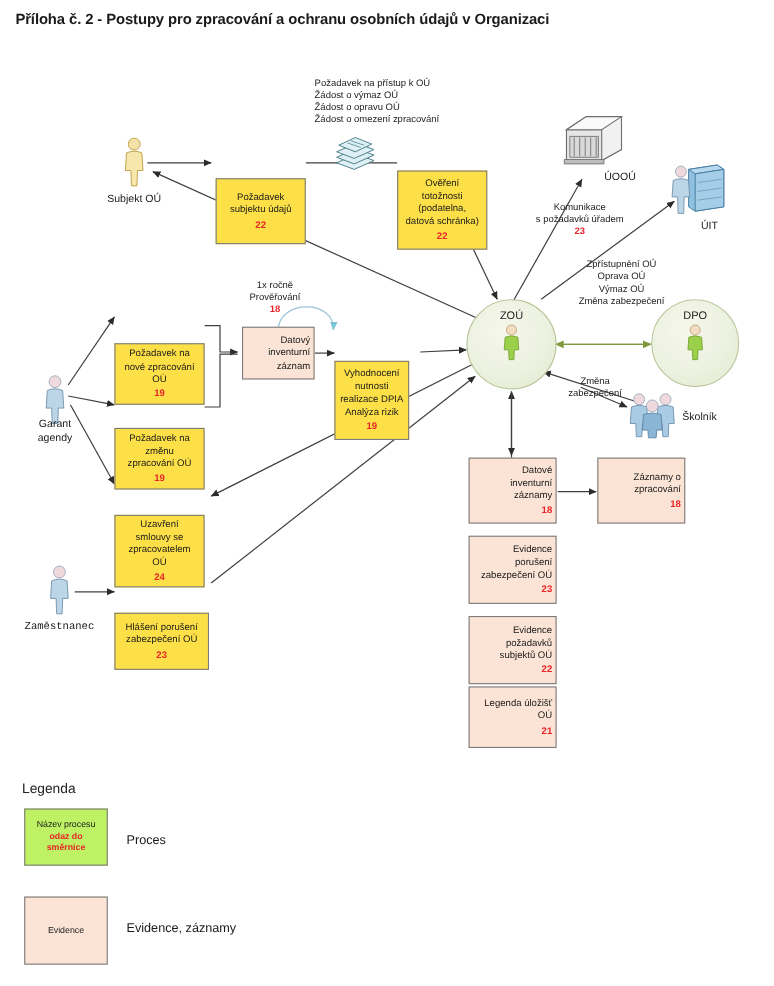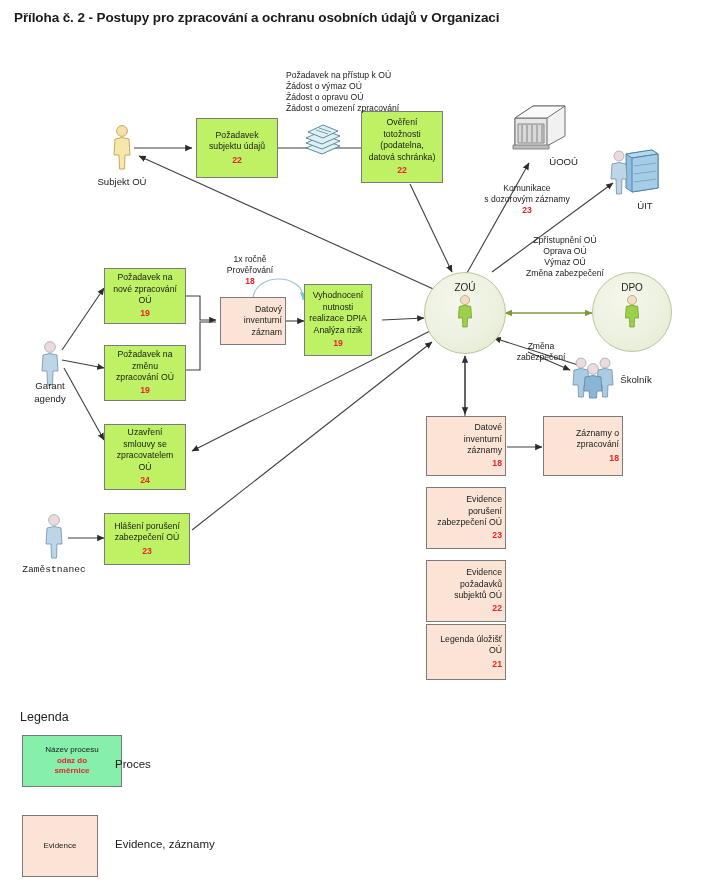--- a/index.html
+++ b/index.html
@@ -12,24 +12,25 @@
     position:absolute;left:14px;top:10px;
     font-size:13.5px;font-weight:bold;letter-spacing:-0.1px;
     white-space:nowrap;
   }
   #canvas{position:absolute;left:0;top:0;width:704px;height:896px;}
   #svg-layer{position:absolute;left:0;top:0;width:704px;height:896px;}
 
   .node{position:absolute;box-sizing:border-box;}
 
   .proc-box{
-    background:#bef264;border:1px solid #7b7b7b;
+    background:#fde047;border:1px solid #7b7b7b;
     display:flex;flex-direction:column;align-items:center;justify-content:center;
     font-size:8.7px;line-height:11.4px;text-align:center;color:#1a1a1a;
     padding:2px 3px;
+    margin-top:44px;
   }
   .evi-box{
     background:#fbe4d5;border:1px solid #7b7b7b;
     display:flex;flex-direction:column;align-items:flex-end;justify-content:center;
     font-size:8.7px;line-height:11.4px;text-align:center;color:#1a1a1a;
     padding:2px 3px;
   }
   .proc-box .ref,.evi-box .ref{color:#e8242a;font-weight:bold;margin-top:2px;font-size:8.7px;}
   .boxline{display:block;}
 
@@ -325,39 +326,39 @@
 
 
   <div class="flabel" style="left:195px;top:254px;width:110px;">
     <div>1x ročně</div>
     <div>Prověřování</div>
     <div class="ref">18</div>
   </div>
 
   <div class="flabel" style="left:462px;top:183px;width:130px;">
     <div>Komunikace</div>
-    <div>s dozorovým záznamy</div>
+    <div>s požadavků úřadem</div>
     <div class="ref">23</div>
   </div>
 
   <div class="flabel" style="left:500px;top:235px;width:130px;">
     <div>Zpřístupnění OÚ</div>
     <div>Oprava OÚ</div>
     <div>Výmaz OÚ</div>
     <div>Změna zabezpečení</div>
   </div>
 
   <div class="flabel" style="left:508px;top:341px;width:66px;">
     <div>Změna</div>
     <div>zabezpečení</div>
   </div>
 
   <div id="legend-title">Legenda</div>
 
-  <div class="legend-box" style="left:22px;top:735px;width:100px;height:52px;background:#86efac;border:1px solid #7b7b7b;">
+  <div class="legend-box" style="left:22px;top:735px;width:76px;height:52px;background:#bef264;border:1px solid #7b7b7b;">
     <span>Název procesu</span>
     <span class="ref">odaz do</span>
     <span class="ref">směrnice</span>
   </div>
   <div class="legend-text" style="left:115px;top:758px;">Proces</div>
 
   <div class="legend-box" style="left:22px;top:815px;width:76px;height:62px;background:#fbe4d5;border:1px solid #7b7b7b;">
     <span>Evidence</span>
   </div>
   <div class="legend-text" style="left:115px;top:838px;">Evidence, záznamy</div>

